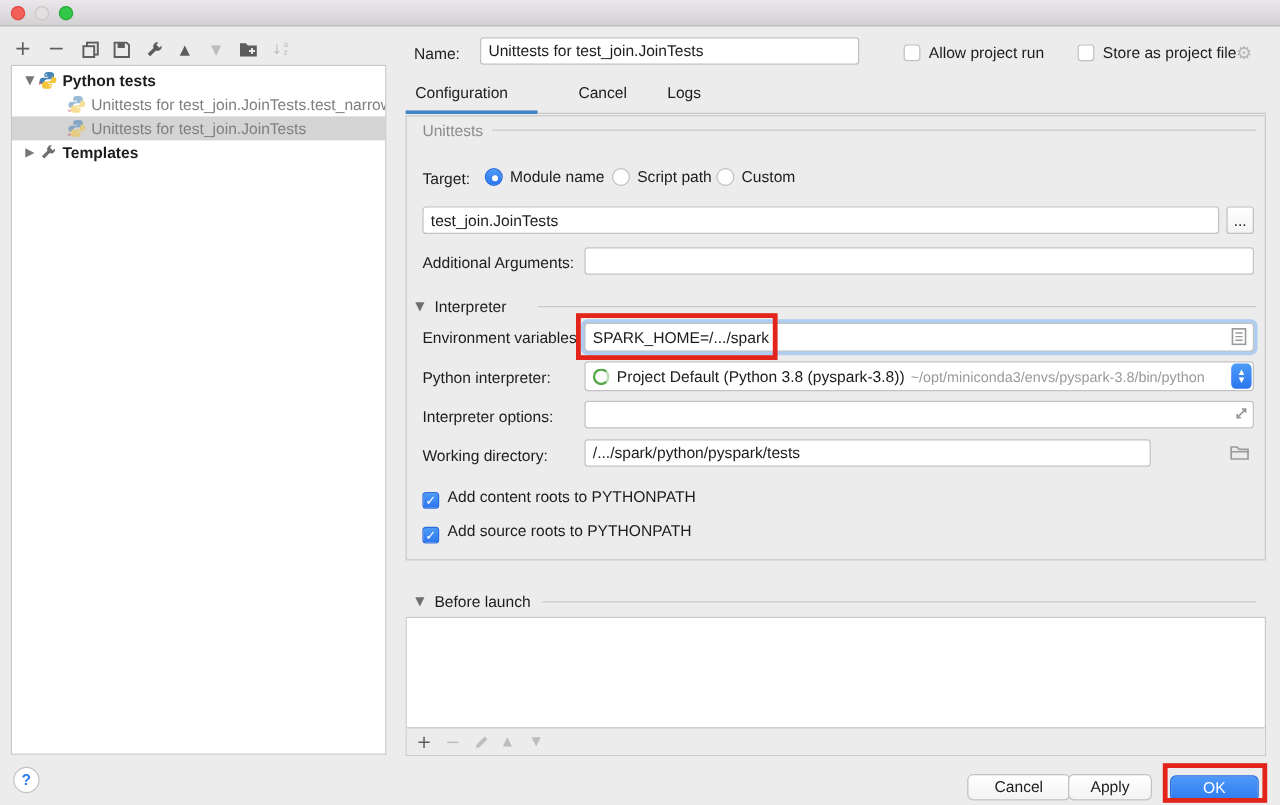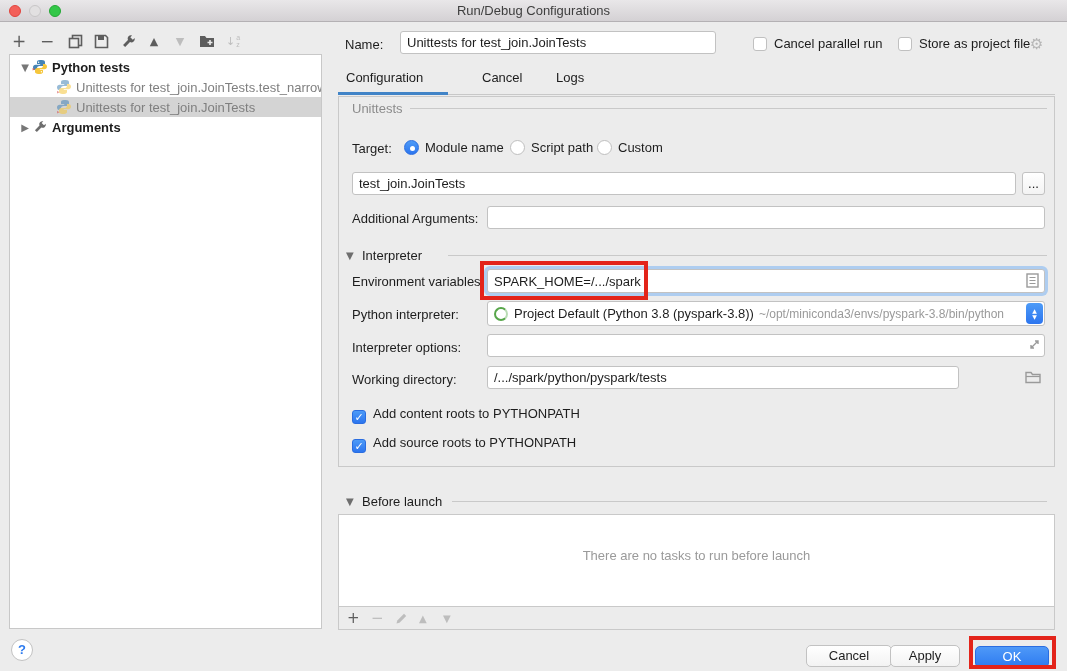--- a/index.html
+++ b/index.html
@@ -95,21 +95,20 @@
     text-align:center; line-height:20px; cursor:default; }
   svg { display:block; }
 </style>
 </head>
 <body>
 
 <div class="titlebar">
   <span class="traffic t-red"></span>
   <span class="traffic t-gray"></span>
   <span class="traffic t-green"></span>
-  <div class="title">Run/Debug Configurations</div>
 </div>
 
 <div class="lt glyph" style="left:8px; font-size:17px;">+</div>
 <div class="lt glyph" style="left:36px; font-size:17px;">−</div>
 <div class="lt" style="left:64px;">
   <svg width="15" height="15" viewBox="0 0 15 15">
       <rect x="4.5" y="1.5" width="9" height="10" fill="none" stroke="#5d5d5d" stroke-width="1.6"></rect>
       <rect x="1.5" y="4.5" width="9" height="9" fill="#ececec" stroke="#5d5d5d" stroke-width="1.6"></rect>
     </svg>
 </div>
@@ -174,29 +173,29 @@
     </span>
     <span>Unittests for test_join.JoinTests</span>
   </div>
   <div class="trow">
     <span class="arr">▶</span>
     <span class="ticon" style="display:flex;align-items:center;justify-content:center;">
       <svg width="14" height="14" viewBox="0 0 16 16">
           <path d="M14.5 4.2a3.6 3.6 0 0 1-4.9 4.4L4.4 13.8 2.2 11.6l5.2-5.2A3.6 3.6 0 0 1 11.8 1.5L9.9 3.4l2.7 2.7 1.9-1.9z" fill="#6e6e6e"></path>
         </svg>
     </span>
-    <b>Arguments</b>
+    <b>Templates</b>
   </div>
 </div>
 
 <span class="lbl" style="left:345px; top:37px;">Name:</span>
 <input class="field" style="left: 400px; top: 31px; width: 316px; height: 23px;" value="Unittests for test_join.JoinTests">
 
 <span class="hchk" style="left:753px;">
-  <span class="chk"></span><span>Cancel parallel run</span>
+  <span class="chk"></span><span>Allow project run</span>
 </span>
 <span class="hchk" style="left:898px;">
   <span class="chk"></span><span>Store as project file</span>
 </span>
 <span class="gear" style="left:1030px; top:35px;">⚙</span>
 
 <div class="tab" style="left:346px;">Configuration</div>
 <div class="tab" style="left:482px;">Cancel</div>
 <div class="tab" style="left:556px;">Logs</div>
 <div class="tab-underline" style="left:338px; width:110px;"></div>
@@ -270,21 +269,20 @@
 </span>
 <span class="lbl" style="left:352px; top:435px;">
   <span class="chk on glyph">✓</span><span>Add source roots to PYTHONPATH</span>
 </span>
 
 <span class="collapse-arr" style="left:346px; top:496px;">▼</span>
 <span class="lbl" style="left:362px; top:494px;">Before launch</span>
 <div class="sep-line" style="left:452px; top:501px; width:595px;"></div>
 
 <div class="blbox">
-  <div class="empty-text">There are no tasks to run before launch</div>
   <div class="blbar">
     <span class="bl-ico glyph" style="font-size:15px;">+</span>
     <span class="bl-ico glyph dis" style="font-size:15px;">−</span>
     <span class="bl-ico dis">
       <svg width="13" height="13" viewBox="0 0 13 13">
           <path d="M1.5 11.5l.8-3L9 1.8 11.2 4 4.5 10.7l-3 .8z" fill="#bdbdbd"></path>
         </svg>
     </span>
     <span class="bl-ico glyph dis" style="font-size:10px;">▲</span>
     <span class="bl-ico glyph dis" style="font-size:10px;">▼</span>

